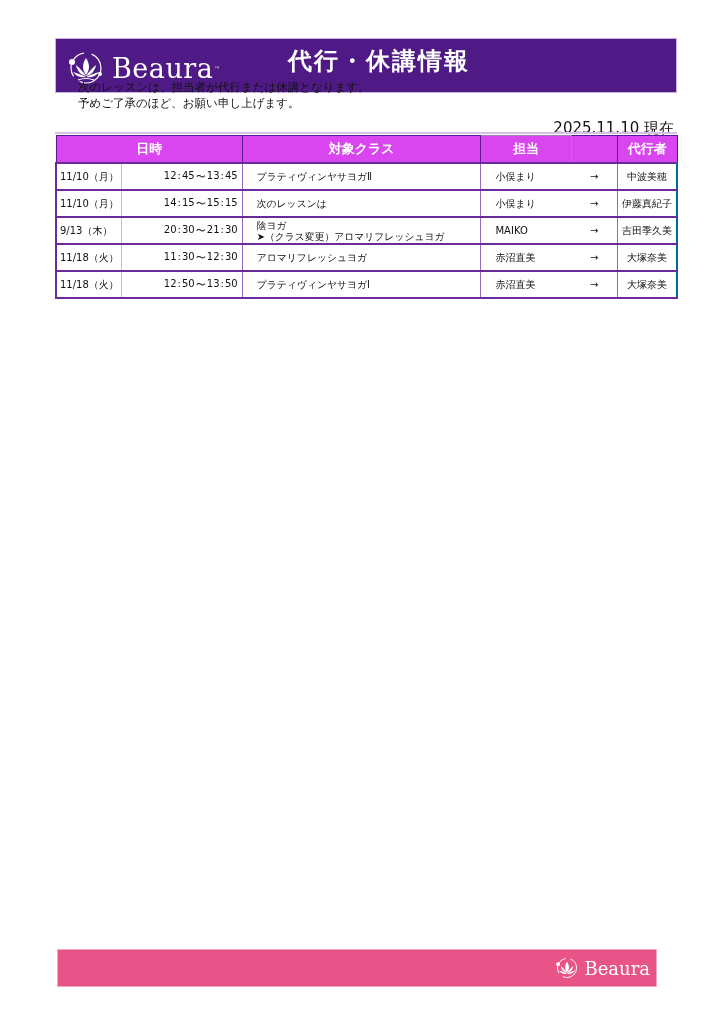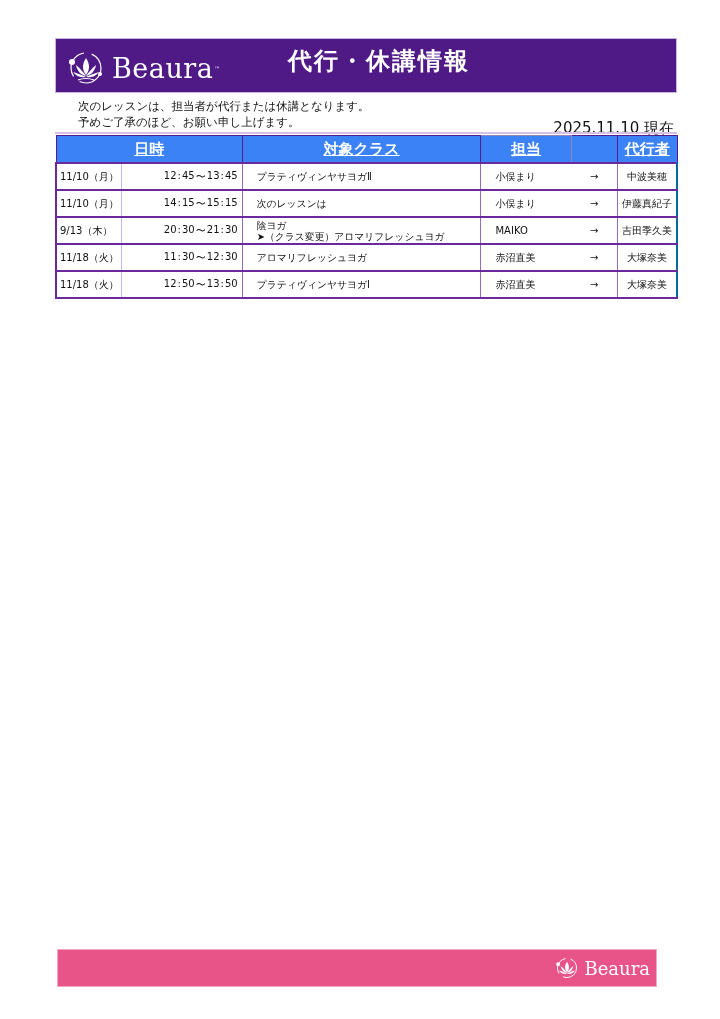--- a/index.html
+++ b/index.html
@@ -3,25 +3,25 @@
 <meta charset="utf-8">
 <style>
   html, body { margin:0; padding:0; background:#ffffff; }
   body { width:720px; height:1019px; position:relative; font-family:"DejaVu Sans", sans-serif; color:#111; overflow:hidden; }
   .header { position:absolute; left:55px; top:38px; width:622px; height:55px; background:#4f1a86; border:1px solid #c8b3dc; box-sizing:border-box; }
   .logo { position:absolute; left:8px; top:9px; display:flex; align-items:center; color:#fff; }
   .logo svg { width:44px; height:40px; }
   .logo-text { font-family:"DejaVu Serif", serif; font-size:27px; margin-left:4px; letter-spacing:0.5px; }
   .logo-tm { font-size:6px; vertical-align:top; margin-left:1px; }
   .title { position:absolute; left:232px; top:6px; color:#fff; font-size:24px; font-weight:bold; letter-spacing:2px; }
-  .notice { position:absolute; left:78px; top:98px; font-size:11.5px; line-height:16px; }
+  .notice { position:absolute; left:78px; top:79px; font-size:11.5px; line-height:16px; }
   .asof { position:absolute; right:46px; top:119px; font-size:15px;text-align:center; }
   .sep { position:absolute; left:55px; top:132px; width:622px; height:2px; background:#d7bfe6; }
   table { position:absolute; left:55px; top:135px; width:623px; border-collapse:collapse; font-size:10px; }
-  th { background:#3b82f6; color:#fff; font-weight:bold; height:24px; font-size:15px; border:1.5px solid #5a1b8e; border-left:1px solid #b59bd0;text-decoration:underline; }
+  th { background:#d946ef; color:#fff; font-weight:bold; height:24px; font-size:13px; border:1.5px solid #5a1b8e; border-left:1px solid #b59bd0; }
   th.left { border-left:1.5px solid #5a1b8e; }
   th.tanto { border:1.5px solid #9a83b8; }
   td { height:25px; border-top:2px solid #6a2a9b; border-bottom:2px solid #6a2a9b; padding:0 4px; white-space:nowrap; }
   td.date { width:54px; border-left:2px solid #6a2a9b; border-right:1px solid #c4b5fd; padding:0 2px 0 3px; }
   td.time { width:112px; border-right:1px solid #9a6ac0; padding:0 4px; }
   td.cls { width:220px; padding-left:14px; line-height:11px; font-size:9.8px; }
   td.tanto { width:72px; border-left:1px solid #9a6ac0; padding-left:14px; }
   td.arrow { width:38px; text-align:center; }
   td.sub { border-left:1px solid #9a6ac0; border-right:2px solid #0369a1; text-align:center; }
   .tm { display:flex; justify-content:space-between;margin-left:38px; }

